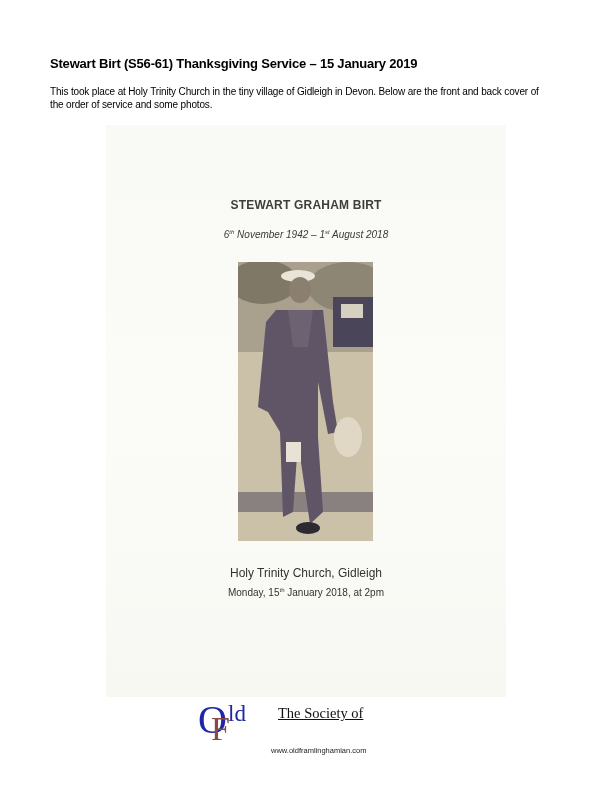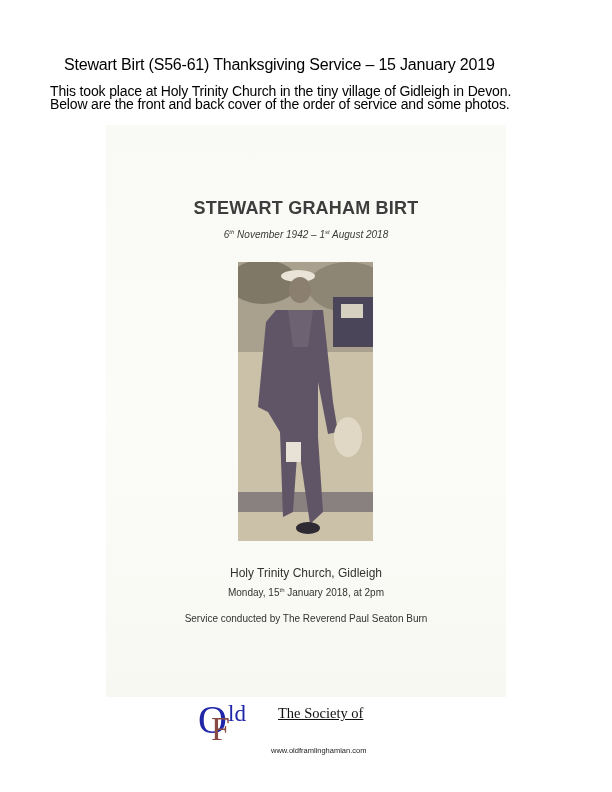--- a/index.html
+++ b/index.html
@@ -3,35 +3,35 @@
 <meta charset="utf-8">
 <style>
   html, body { margin: 0; padding: 0; }
   body {
     width: 612px; height: 792px; position: relative; overflow: hidden;
     background: #ffffff;
     font-family: "Liberation Sans", sans-serif;
     color: #000;
   }
   .heading {
-    position: absolute; left: 64px; top: 56px;
-    font-size: 16px; font-weight: normal; letter-spacing: -0.2px;
+    position: absolute; left: 50px; top: 56px;
+    font-size: 13px; font-weight: bold; letter-spacing: -0.2px;
     white-space: nowrap;
   }
   .intro {
     position: absolute; left: 50px; top: 85px; width: 500px;
-    font-size: 14px; line-height: 13px; letter-spacing: -0.15px;
+    font-size: 10px; line-height: 13px; letter-spacing: -0.15px;
   }
   .card {
     position: absolute; left: 106px; top: 125px; width: 400px; height: 572px;
     background: linear-gradient(180deg, #f9f9f5 0%, #fbfbf8 50%, #f8f8f3 100%);
   }
   .card-name {
     position: absolute; left: 0; top: 73px; width: 400px; text-align: center;
-    font-size: 18px; font-weight: bold; color: #3d3d3d; letter-spacing: 0.2px;
+    font-size: 12px; font-weight: bold; color: #3d3d3d; letter-spacing: 0.2px;
   }
   .card-dates {
     position: absolute; left: 0; top: 104px; width: 400px; text-align: center;
     font-size: 10px; font-style: italic; color: #3a3a3a;
   }
   .card-dates sup { font-size: 6px; }
   .photo {
     position: absolute; left: 132px; top: 137px; width: 135px; height: 279px;
     overflow: hidden;
     background: linear-gradient(180deg, #d8d2c2 0%, #c9c2b3 20%, #b8b0a0 45%, #cfc6b2 70%, #bdb29b 100%);
@@ -116,21 +116,20 @@
       <rect x="48" y="180" width="15" height="20" fill="#e7e2d5"></rect>
       <ellipse cx="110" cy="175" rx="14" ry="20" fill="#e0d8c4"></ellipse>
       <ellipse cx="70" cy="266" rx="12" ry="6" fill="#2e2a34"></ellipse>
     </svg>
   </div>
 
   <div class="venue">Holy Trinity Church, Gidleigh</div>
   <div class="datetime">
     <span>Monday, 15</span><sup>th</sup><span> January 2018, at 2pm</span>
   </div>
-  <div class="conducted">Service conducted by The Reverend Paul Seaton Burn</div>
 </div>
 
 <div class="logo">
   <span class="logo-o">O</span>
   <span class="logo-f">F</span>
   <span class="logo-ld">ld</span>
   <span class="logo-society">The Society of</span>
   <span class="logo-url">www.oldframlinghamian.com</span>
 </div>
 

